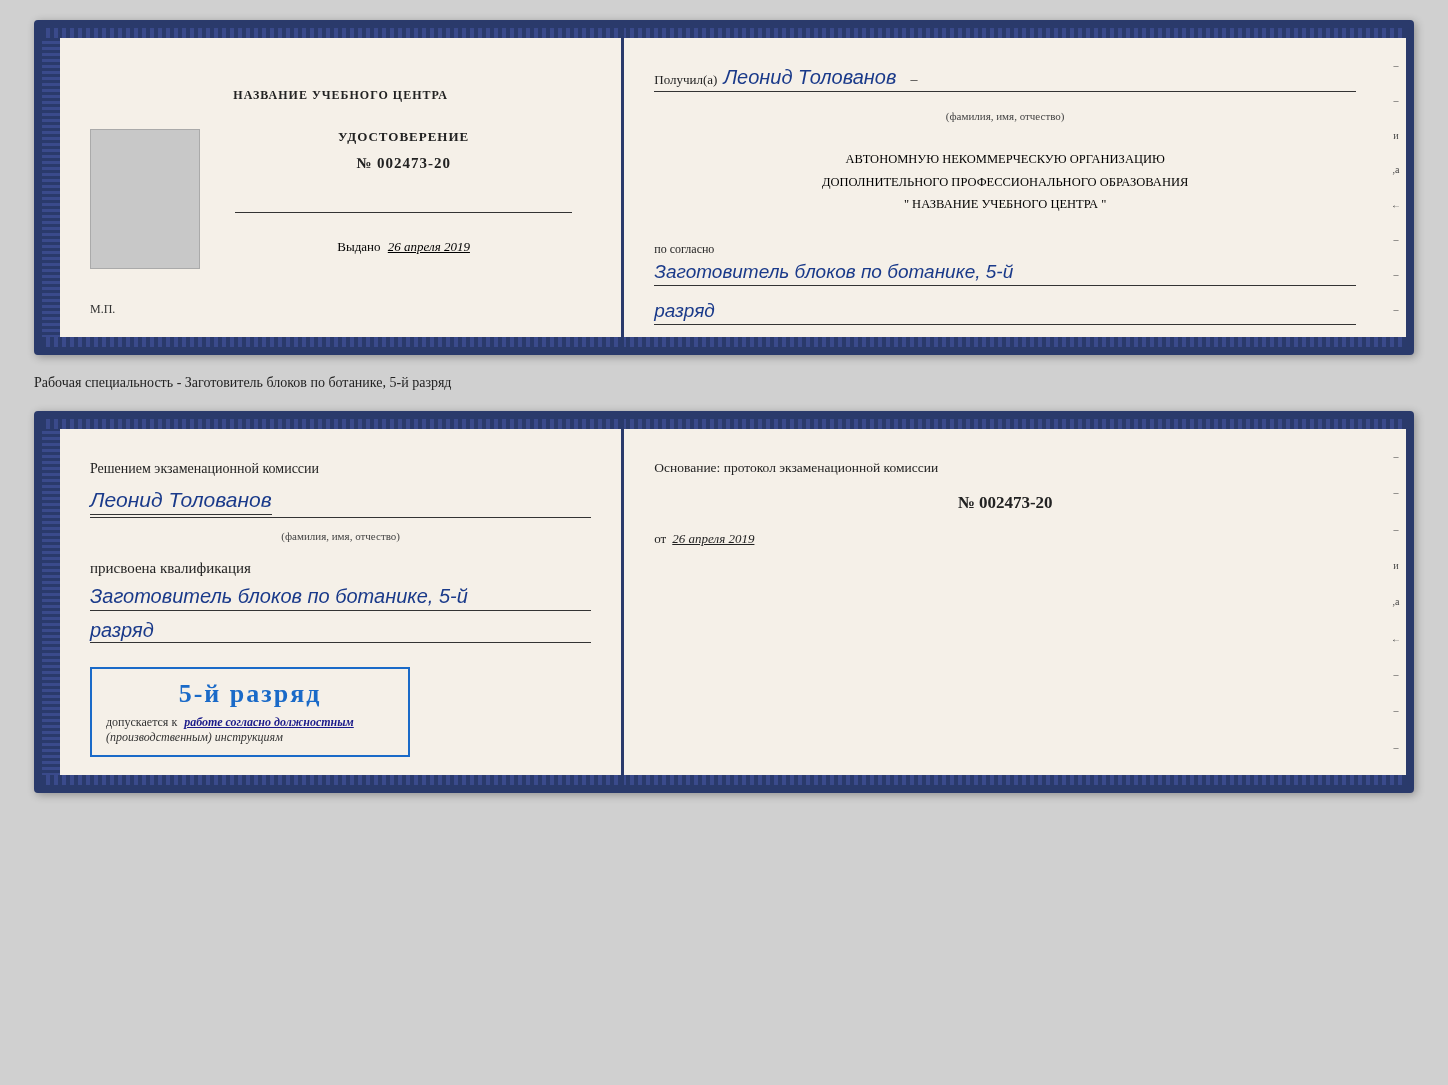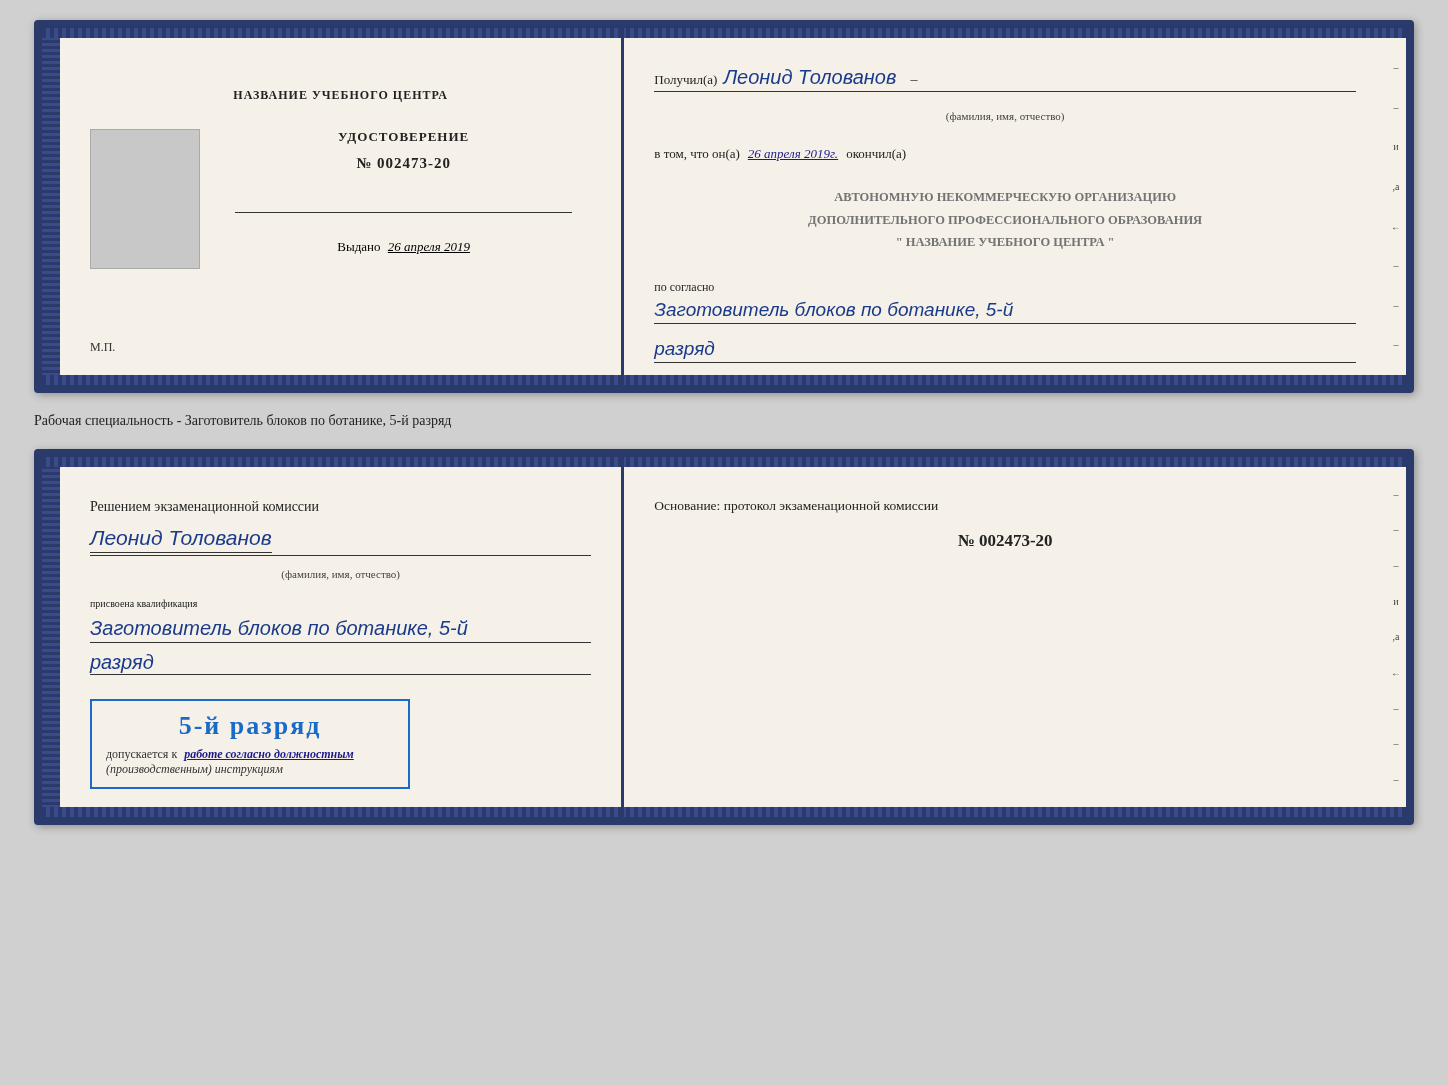--- a/index.html
+++ b/index.html
@@ -199,21 +199,21 @@
       font-family: 'Segoe UI', cursive, sans-serif;
       font-size: 21px;
       color: #1a3a8a;
       font-style: italic;
       border-bottom: 1px solid #333;
       padding-bottom: 2px;
       display: inline-block;
     }
 
     .assigned-label {
-      font-size: 10px;
+      font-size: 15px;
       color: #222;
     }
 
     .qualification-value {
       font-family: 'Segoe UI', cursive, sans-serif;
       font-size: 20px;
       color: #1a3a8a;
       font-style: italic;
       border-bottom: 1px solid #333;
       padding-bottom: 2px;
@@ -322,28 +322,23 @@
 
       <div style="display:flex; align-items:baseline; gap:6px; border-bottom:1px solid #333; padding-bottom:2px;">
         <span style="font-size:13px; color:#222;">Получил(а)</span>
         <span class="recipient-name">Леонид Толованов</span>
         <span style="font-size:14px; color:#333; margin-left:8px;">–</span>
       </div>
       <div style="text-align:center;">
         <span class="subtitle-small">(фамилия, имя, отчество)</span>
       </div>
 
-      <div style="display:flex; align-items:baseline; gap:8px; margin-top:8px;">
-        <span style="font-size:13px; color:#222;">в том, что он(а)</span>
-        <span class="underline-text date-underline" style="font-size:13px;">26 апреля 2019г.</span>
-        <span style="font-size:13px; color:#222;">окончил(а)</span>
-      </div>
 
       <div style="margin-top:10px;">
-        <div class="body-text-center" style="font-size:12.5px; color:#737373; font-weight:bold; text-transform:uppercase; text-align:center; line-height:1.8;">
+        <div class="body-text-center" style="font-size:12.5px; color:#000000; font-weight:normal; text-transform:uppercase; text-align:center; line-height:1.8;">
           <div>АВТОНОМНУЮ НЕКОММЕРЧЕСКУЮ ОРГАНИЗАЦИЮ</div>
           <div>ДОПОЛНИТЕЛЬНОГО ПРОФЕССИОНАЛЬНОГО ОБРАЗОВАНИЯ</div>
           <div>
             <span>"</span>
             <span>НАЗВАНИЕ УЧЕБНОГО ЦЕНТРА</span>
             <span>"</span>
           </div>
         </div>
       </div>
 
@@ -400,20 +395,24 @@
         </div>
         <div style="font-size:12px; color:#333; font-style:italic;">(производственным) инструкциям</div>
       </div>
     </div>
 
     <div class="doc2-right" style="padding-top:38px;">
       <div class="basis-title">Основание: протокол экзаменационной комиссии</div>
 
       <div class="protocol-number">№  002473-20</div>
 
+      <div style="font-size:13px; color:#222; display:flex; align-items:baseline; gap:6px; margin-top:4px;">
+        <span>от</span>
+        <span class="date-underline">26 апреля 2019</span>
+      </div>
 
 
     </div>
 
     <div style="width:20px; display:flex; flex-direction:column; justify-content:space-around; align-items:center; padding:20px 2px; font-size:10px; color:#444;">
       <span>–</span>
       <span>–</span>
       <span>–</span>
       <span>и</span>
       <span>,а</span>

